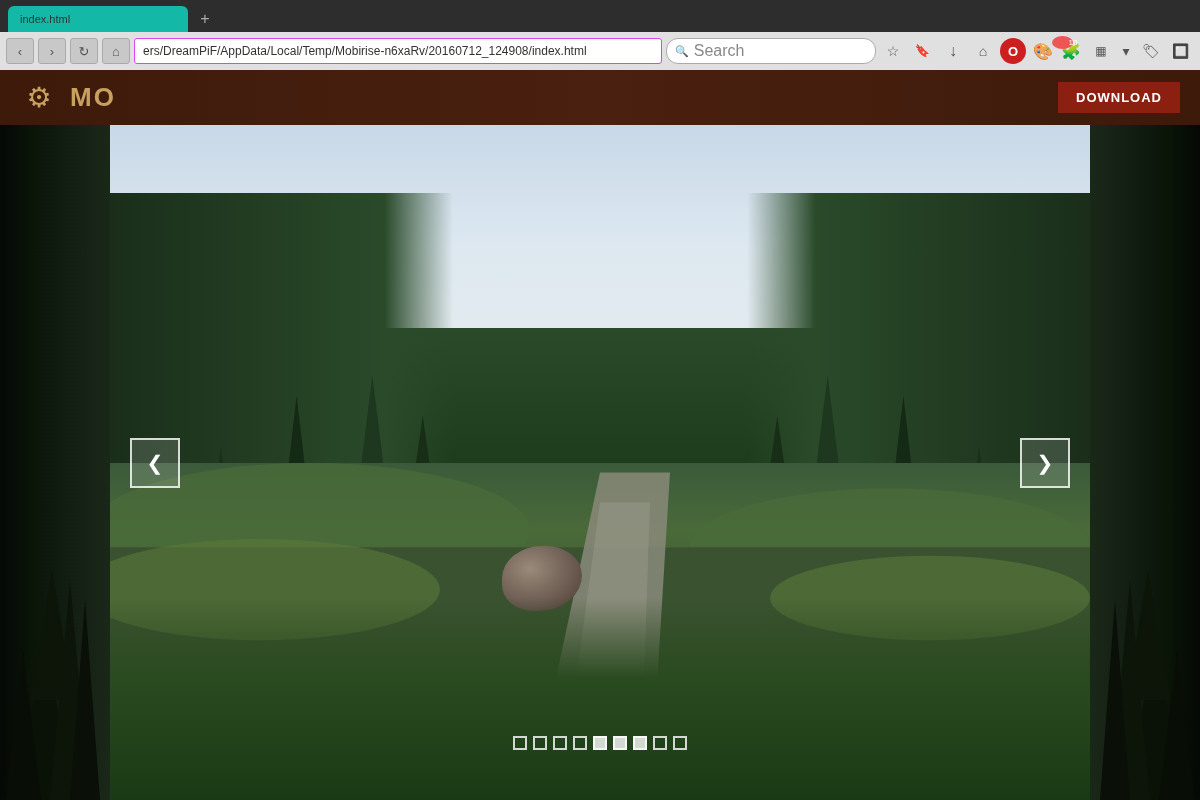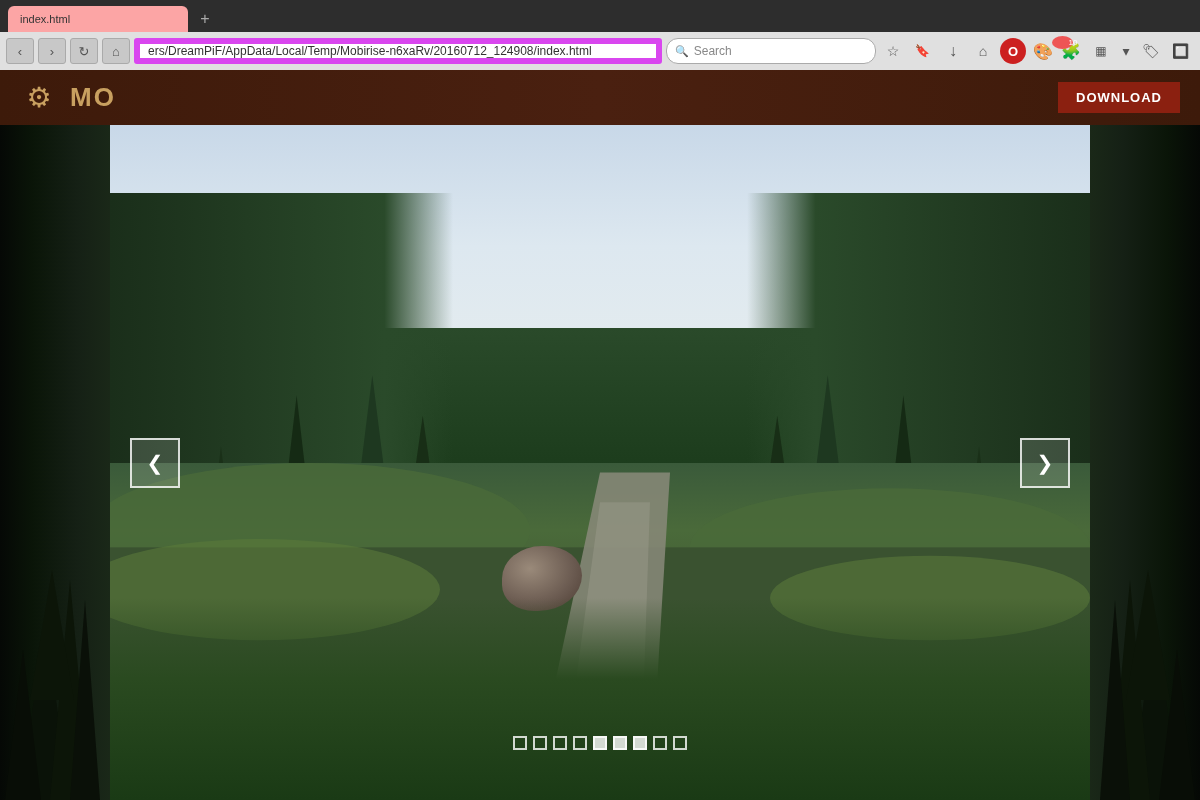--- a/index.html
+++ b/index.html
@@ -20,21 +20,21 @@
       font-size: 11px;
       color: #ccc;
       height: 26px;
       display: flex;
       align-items: center;
       min-width: 180px;
       max-width: 240px;
     }
 
     .tab.active {
-      background: #fca5a5;
+      background: #14b8a6;
       color: #333;
     }
 
     .toolbar {
       height: 38px;
       background: #e0e0e0;
       display: flex;
       align-items: center;
       padding: 0 6px;
       gap: 4px;
@@ -51,21 +51,21 @@
       justify-content: center;
       cursor: pointer;
       font-size: 13px;
       color: #555;
     }
 
     .address-bar {
       flex: 1;
       height: 26px;
       background: white;
-      border: 6px solid #d946ef;
+      border: 1px solid #d946ef;
       border-radius: 3px;
       padding: 0 8px;
       font-size: 12px;
       color: #333;
       display: flex;
       align-items: center;
     }
 
     .search-bar {
       width: 210px;
@@ -414,21 +414,21 @@
     <div class="nav-btn">
       <span>⌂</span>
     </div>
 
     <div class="address-bar">
       <span style="font-size:12px; color:#333; overflow:hidden; white-space:nowrap;">ers/DreamPiF/AppData/Local/Temp/Mobirise-n6xaRv/20160712_124908/index.html</span>
     </div>
 
     <div class="search-bar">
       <span class="search-icon-small">🔍</span>
-      <span style="color:#888; font-size:12px;">Search</span>
+      <span style="color:#888; font-size:16px;">Search</span>
     </div>
 
     <div class="toolbar-icon">
       <span>☆</span>
     </div>
     <div class="toolbar-icon" style="font-size:12px;">
       <span>🔖</span>
     </div>
     <div class="toolbar-icon">
       <span style="font-size:16px; font-weight:bold;">↓</span>

